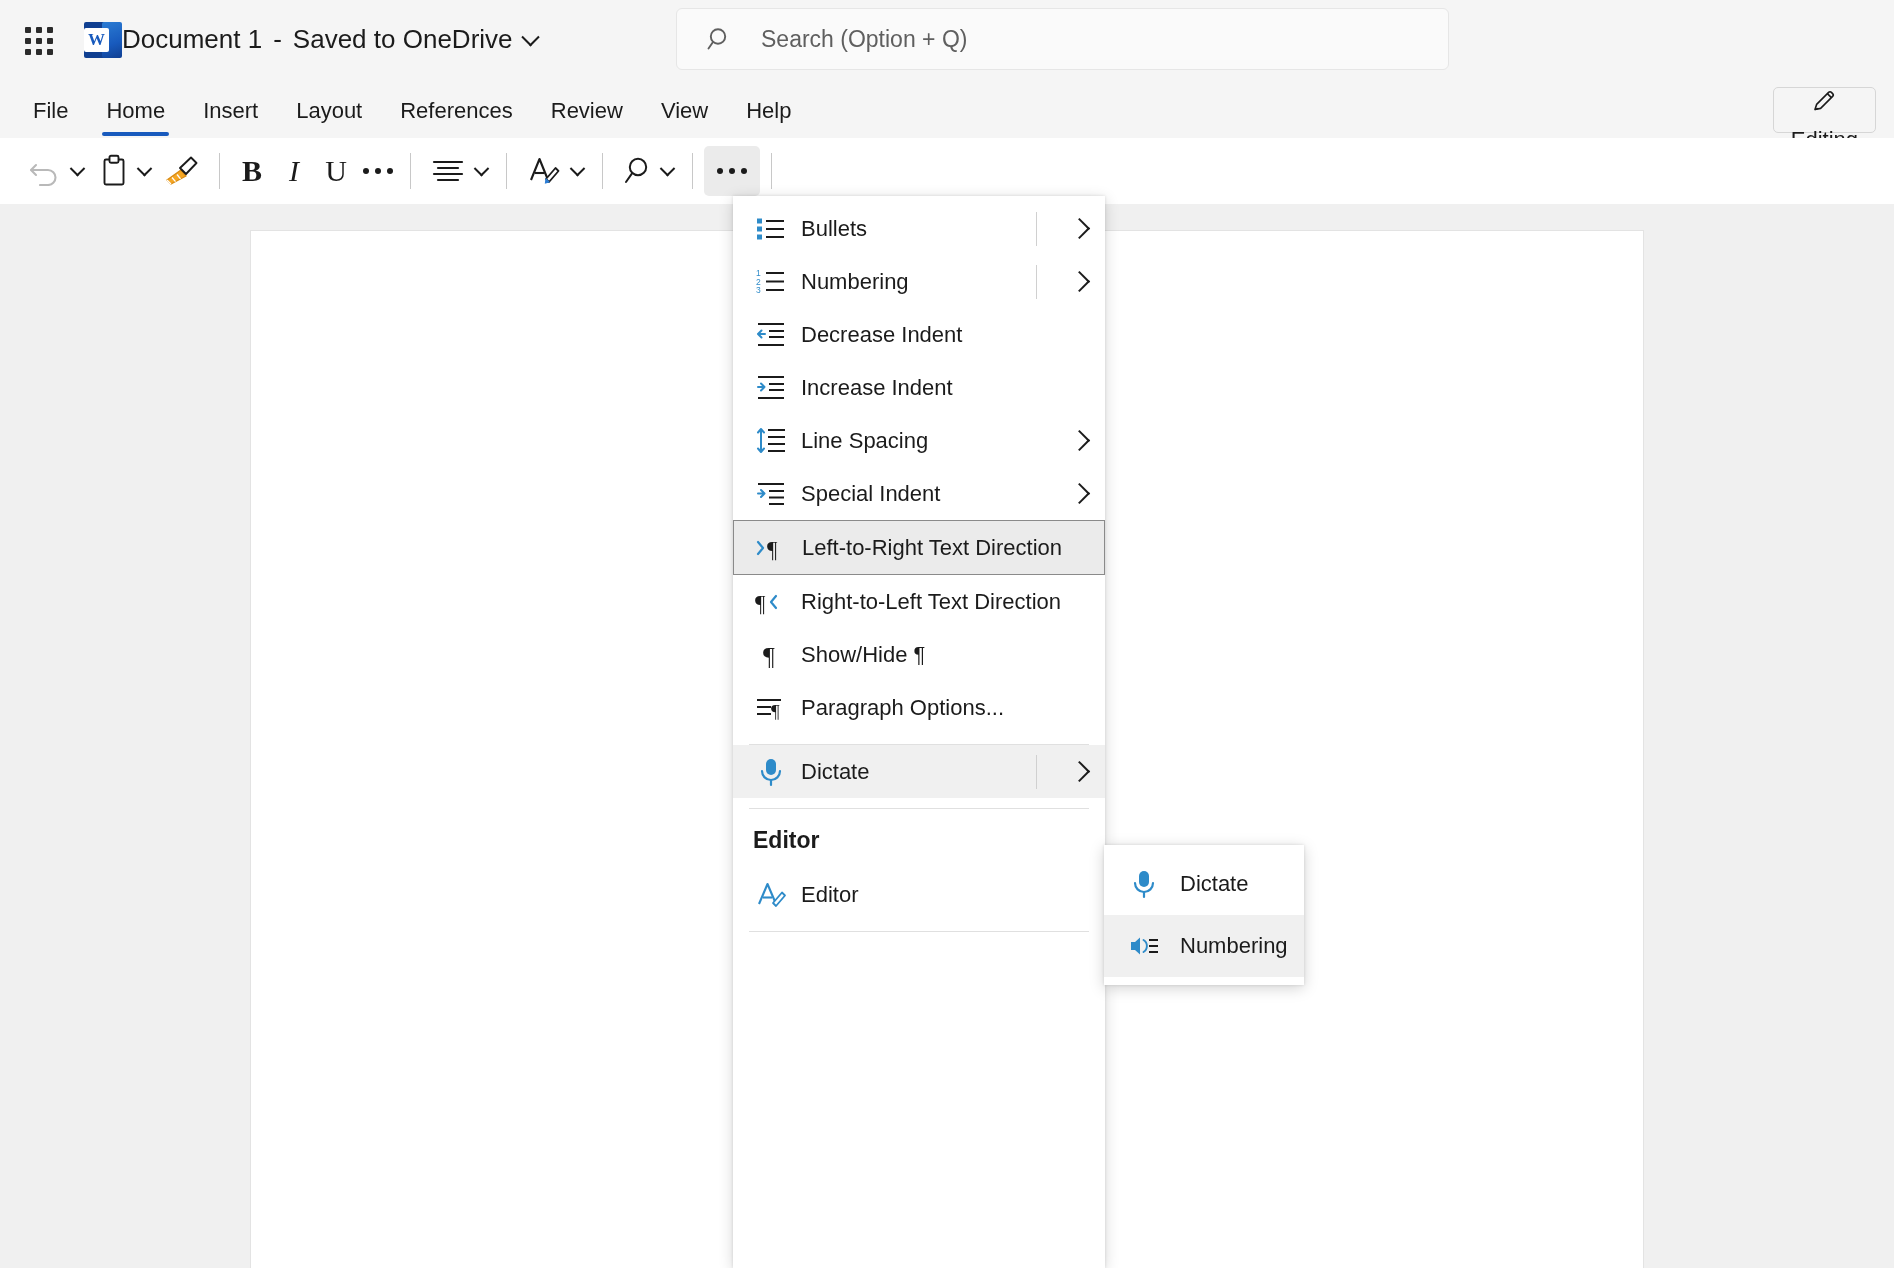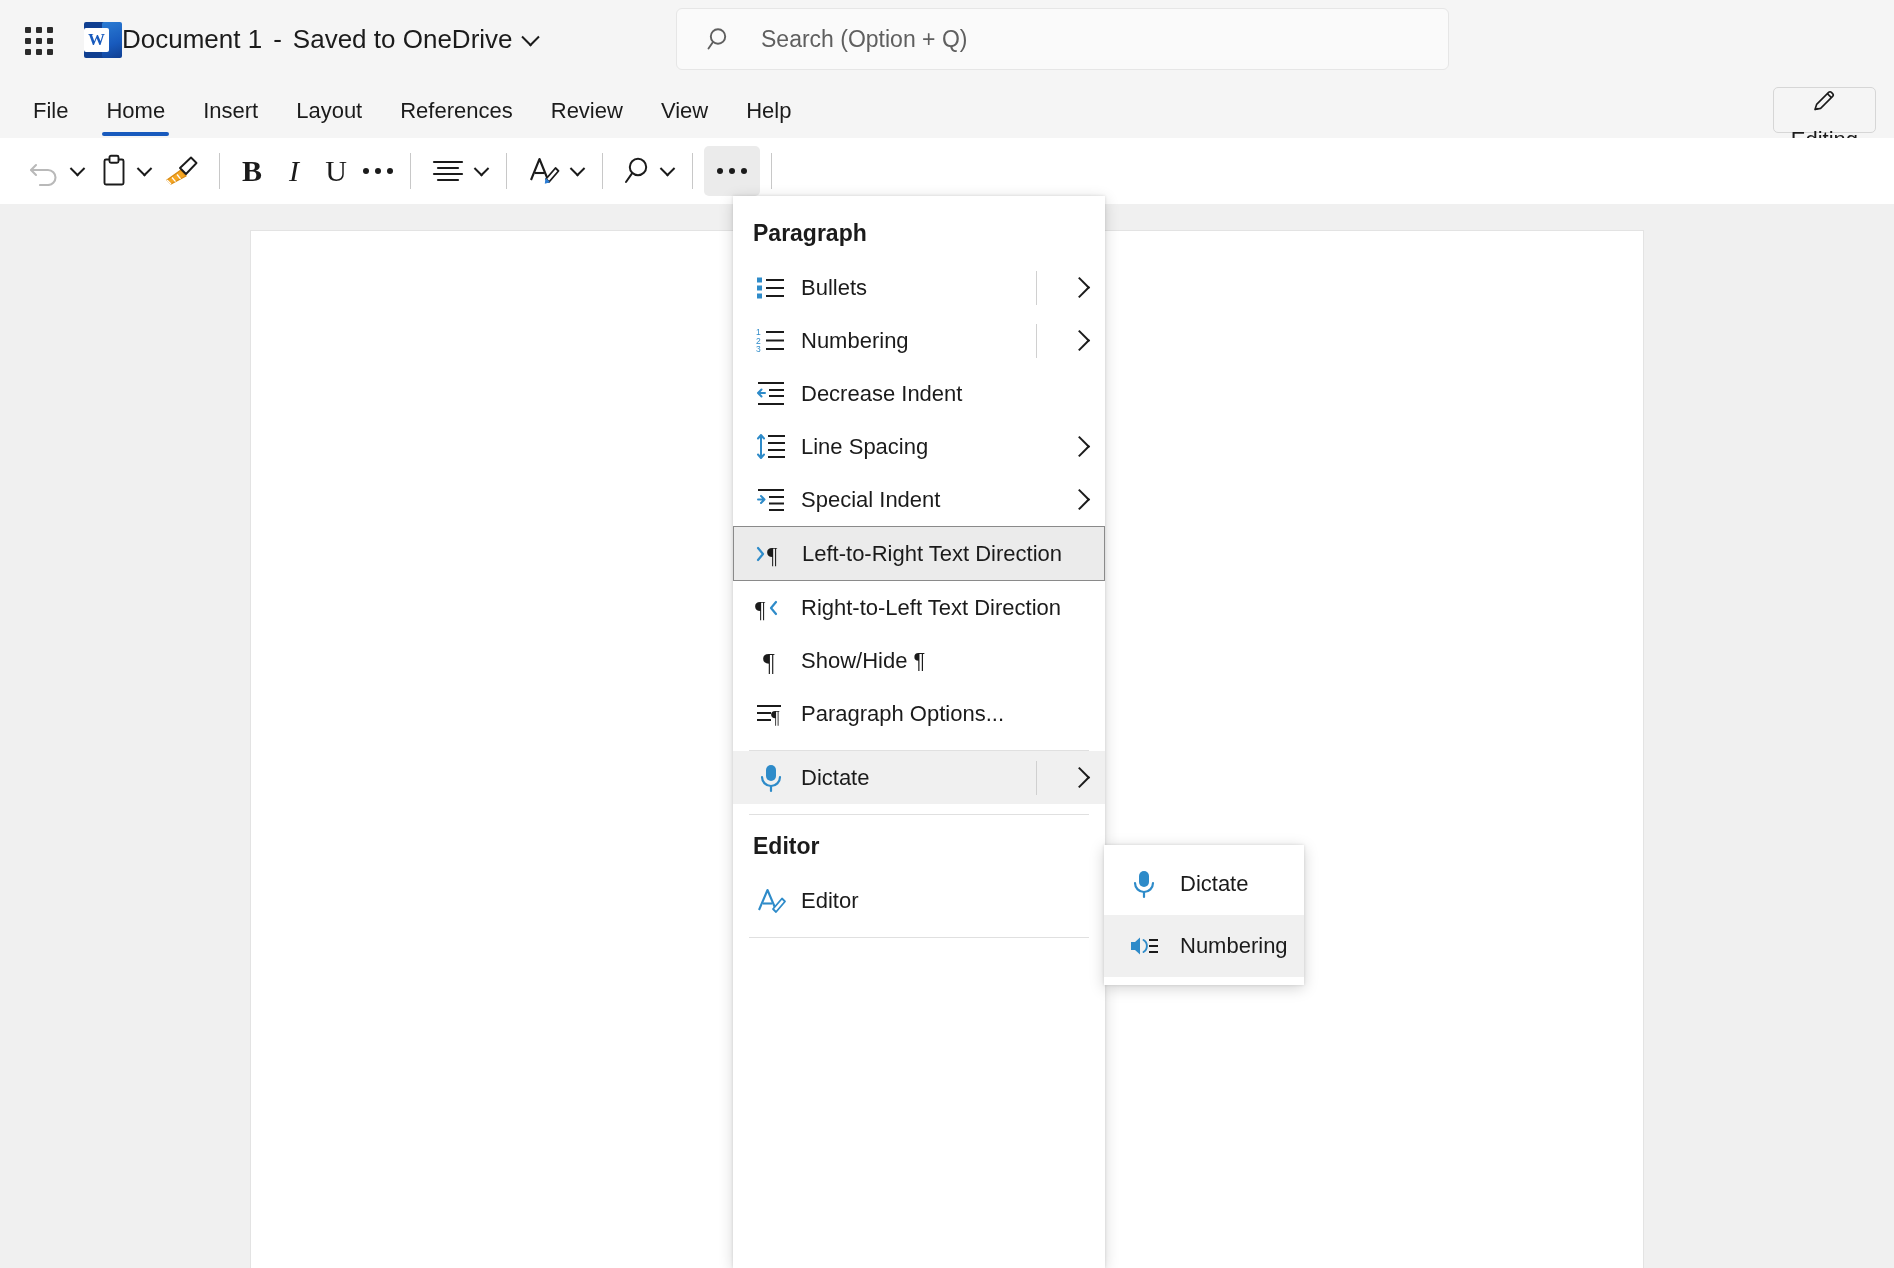--- a/index.html
+++ b/index.html
@@ -435,21 +435,20 @@
 
   <div class="tb-sep"></div>
 </div>
 
 <div class="canvas">
   <div class="page"></div>
 </div>
 
 <div class="menu">
 
-  <div class="menu-head">Paragraph</div>
 
   <div class="mi">
     <span class="mi-icon">
       <svg width="32" height="30" viewBox="0 0 32 30">
         <rect x="2" y="4.5" width="5" height="5" fill="#2e8bc9"></rect>
         <rect x="2" y="12.5" width="5" height="5" fill="#2e8bc9"></rect>
         <rect x="2" y="20.5" width="5" height="5" fill="#2e8bc9"></rect>
         <line x1="11" y1="7" x2="29" y2="7" stroke="#1b1b1b" stroke-width="2"></line>
         <line x1="11" y1="15" x2="29" y2="15" stroke="#1b1b1b" stroke-width="2"></line>
         <line x1="11" y1="23" x2="29" y2="23" stroke="#1b1b1b" stroke-width="2"></line>
@@ -482,20 +481,32 @@
         <line x1="3" y1="4" x2="29" y2="4" stroke="#1b1b1b" stroke-width="2"></line>
         <line x1="14" y1="11" x2="29" y2="11" stroke="#1b1b1b" stroke-width="2"></line>
         <line x1="14" y1="17" x2="29" y2="17" stroke="#1b1b1b" stroke-width="2"></line>
         <line x1="3" y1="25" x2="29" y2="25" stroke="#1b1b1b" stroke-width="2"></line>
         <path d="M10 14 L3.5 14 M6.5 10.5 L3 14 L6.5 17.5" fill="none" stroke="#2e8bc9" stroke-width="2" stroke-linecap="round" stroke-linejoin="round"></path>
       </svg>
     </span>
     <span class="mi-label">Decrease Indent</span>
   </div>
 
+  <div class="mi">
+    <span class="mi-icon">
+      <svg width="32" height="30" viewBox="0 0 32 30">
+        <line x1="3" y1="4" x2="29" y2="4" stroke="#1b1b1b" stroke-width="2"></line>
+        <line x1="14" y1="11" x2="29" y2="11" stroke="#1b1b1b" stroke-width="2"></line>
+        <line x1="14" y1="17" x2="29" y2="17" stroke="#1b1b1b" stroke-width="2"></line>
+        <line x1="3" y1="25" x2="29" y2="25" stroke="#1b1b1b" stroke-width="2"></line>
+        <path d="M3 14 L9.5 14 M6 10.5 L9.5 14 L6 17.5" fill="none" stroke="#2e8bc9" stroke-width="2" stroke-linecap="round" stroke-linejoin="round"></path>
+      </svg>
+    </span>
+    <span class="mi-label">Increase Indent</span>
+  </div>
 
   <div class="mi">
     <span class="mi-icon">
       <svg width="32" height="30" viewBox="0 0 32 30">
         <line x1="13" y1="4" x2="30" y2="4" stroke="#1b1b1b" stroke-width="2"></line>
         <line x1="13" y1="11" x2="30" y2="11" stroke="#1b1b1b" stroke-width="2"></line>
         <line x1="13" y1="18" x2="30" y2="18" stroke="#1b1b1b" stroke-width="2"></line>
         <line x1="13" y1="25" x2="30" y2="25" stroke="#1b1b1b" stroke-width="2"></line>
         <line x1="6" y1="3" x2="6" y2="26" stroke="#2e8bc9" stroke-width="2"></line>
         <path d="M3 6.5 L6 3 L9 6.5" fill="none" stroke="#2e8bc9" stroke-width="2" stroke-linecap="round" stroke-linejoin="round"></path>

